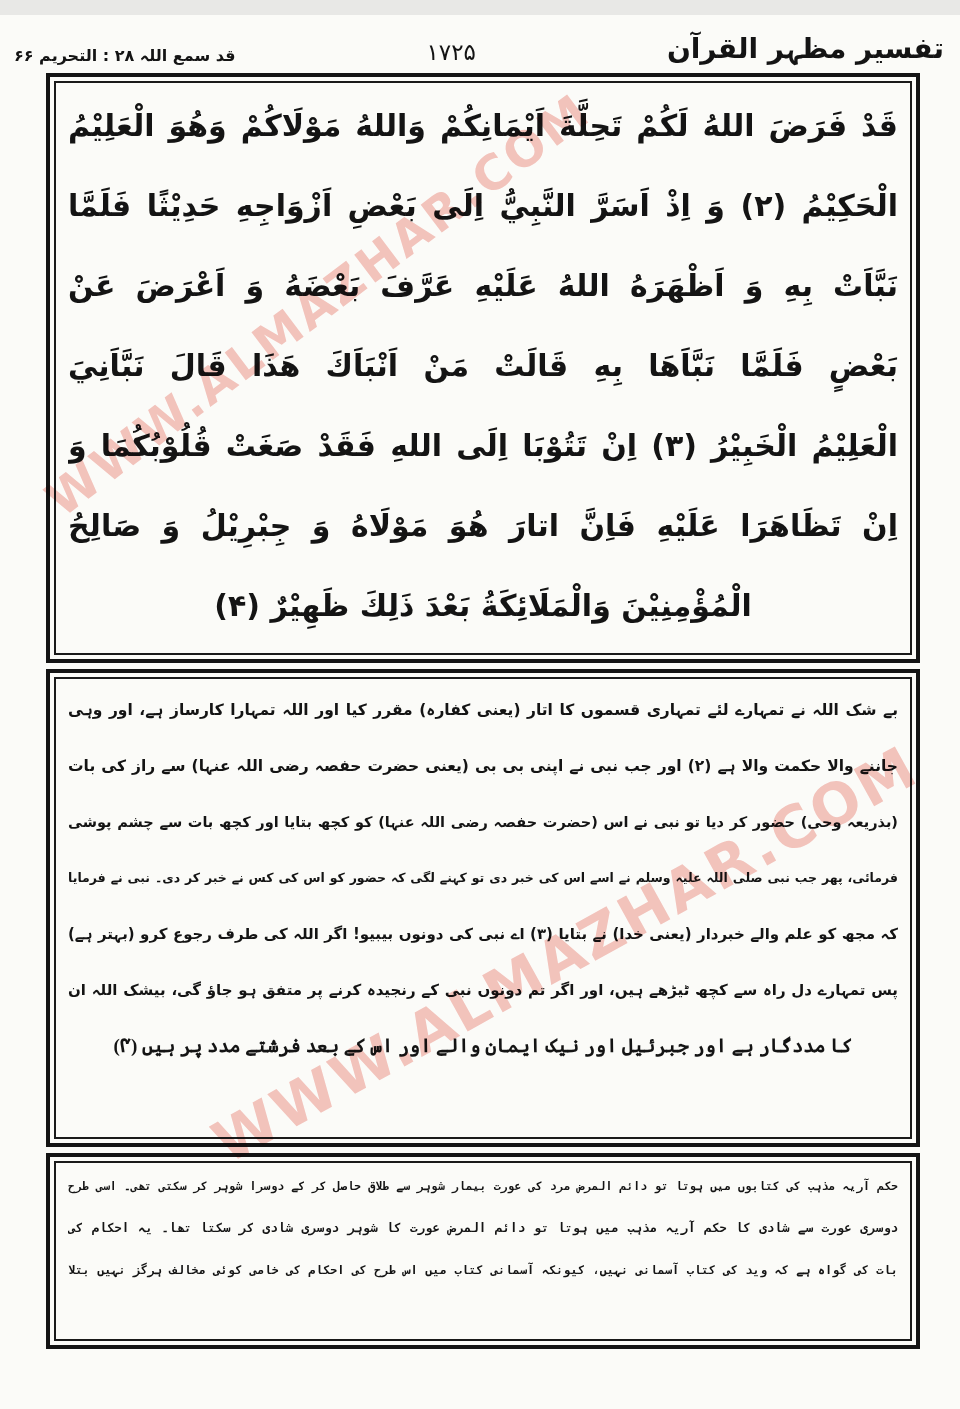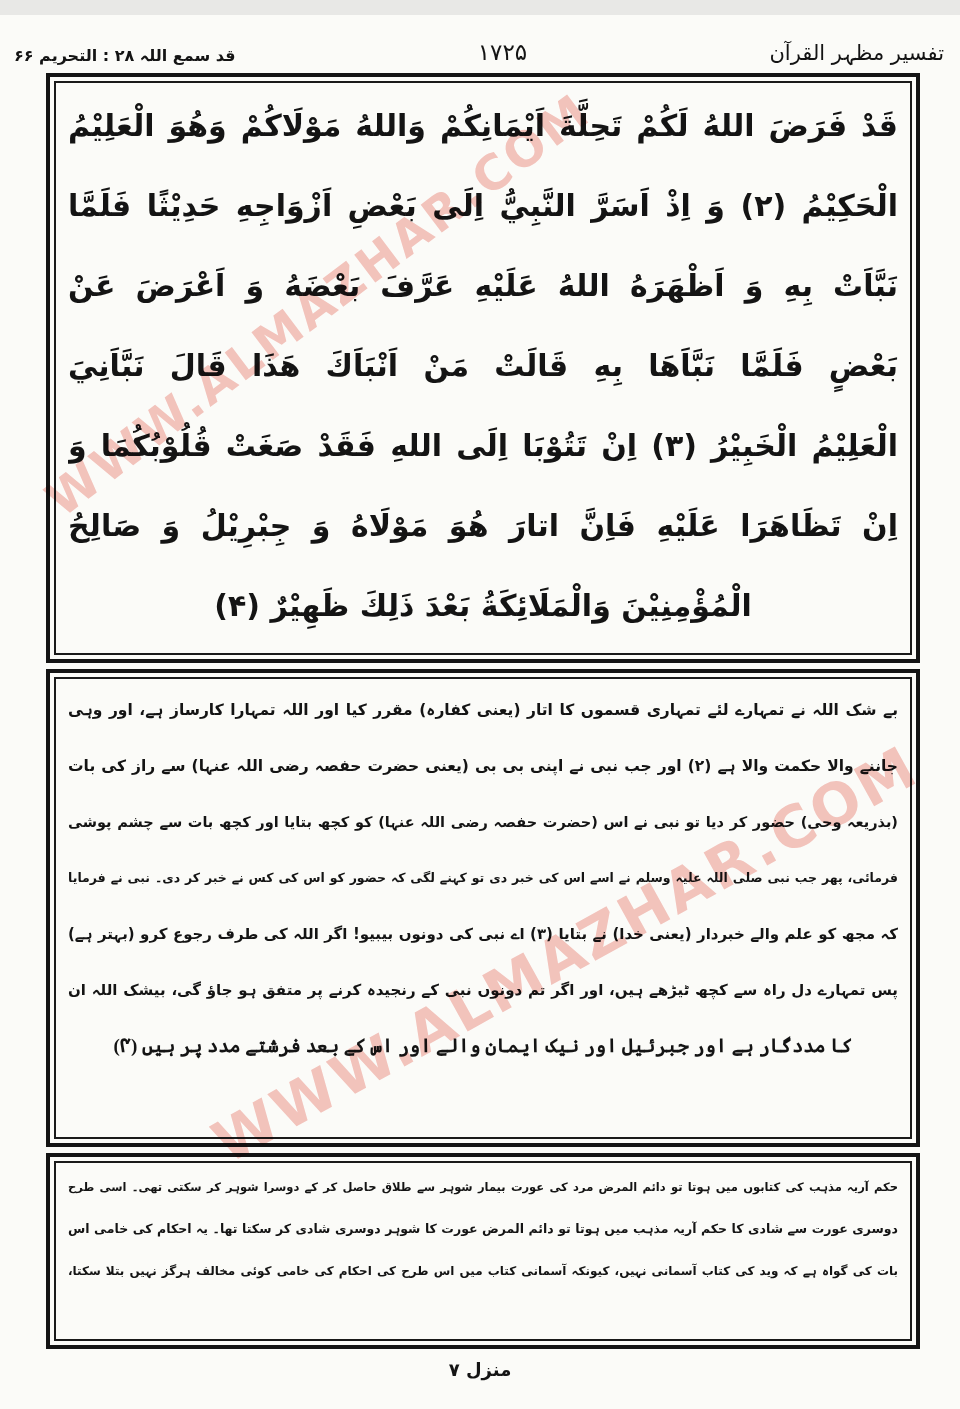--- a/index.html
+++ b/index.html
@@ -12,21 +12,21 @@
     color:#141414;
     overflow:hidden;
   }
   
   .pagehead{
     display:flex;justify-content:space-between;align-items:flex-end;
     padding:16px 16px 8px 14px;height:34px;
   }
   .head-left{font-size:16px;font-weight:700;direction:rtl;}
   .head-center{font-size:23px;font-weight:400;letter-spacing:2px;direction:rtl;}
-  .head-right{font-size:21px;font-weight:400;direction:rtl;}
+  .head-right{font-size:28px;font-weight:700;direction:rtl;}
   
   .box{
     box-sizing:border-box;
     margin:0 40px 6px 46px;
     border:4px solid #141414;
     padding:4px;
     background:transparent;
   }
   .inner{
     box-sizing:border-box;
@@ -48,21 +48,21 @@
   .qline.center-last{text-align-last:center;}
   .tline{
     font-size:19px;font-weight:700;
     line-height:56px;height:56px;overflow:hidden;
     text-align:justify;text-align-last:justify;
   }
   .tline.center-last{text-align-last:center;font-family:Liberation Serif, serif;}
   .cline{
     font-size:18px;font-weight:700;
     line-height:42px;height:42px;overflow:hidden;
-    text-align:justify;text-align-last:justify;
+    text-align:justify;text-align-last:justify;font-family:Liberation Mono, monospace;
   }
   .cline.right-last{text-align-last:right;}
   
   .pagefoot{
     margin-top:10px;text-align:center;
     font-size:18px;font-weight:700;direction:rtl;
   }
   
   .wm{
     position:absolute;z-index:6;
@@ -109,20 +109,17 @@
   </section>
 
   <section class="box comm-box">
     <div class="inner">
       <div class="cline fit" style="font-size: 11.5px;">حکم آریہ مذہب کی کتابوں میں ہوتا تو دائم المرض مرد کی عورت بیمار شوہر سے طلاق حاصل کر کے دوسرا شوہر کر سکتی تھی۔ اسی طرح</div>
       <div class="cline fit" style="font-size: 12.5px;">دوسری عورت سے شادی کا حکم آریہ مذہب میں ہوتا تو دائم المرض عورت کا شوہر دوسری شادی کر سکتا تھا۔ یہ احکام کی خامی اس</div>
       <div class="cline fit" style="font-size: 12px;">بات کی گواہ ہے کہ وید کی کتاب آسمانی نہیں، کیونکہ آسمانی کتاب میں اس طرح کی احکام کی خامی کوئی مخالف ہرگز نہیں بتلا سکتا،</div>
     </div>
   </section>
 
-  <footer class="pagefoot">
-    <span>منزل ۷</span>
-  </footer>
 
   <div class="wm wm1" style="color: rgb(239, 150, 141);">WWW.ALMAZHAR.COM</div>
   <div class="wm wm2" style="color: rgb(239, 150, 141);">WWW.ALMAZHAR.COM</div>
 
 </div>
 
 </body></html>

